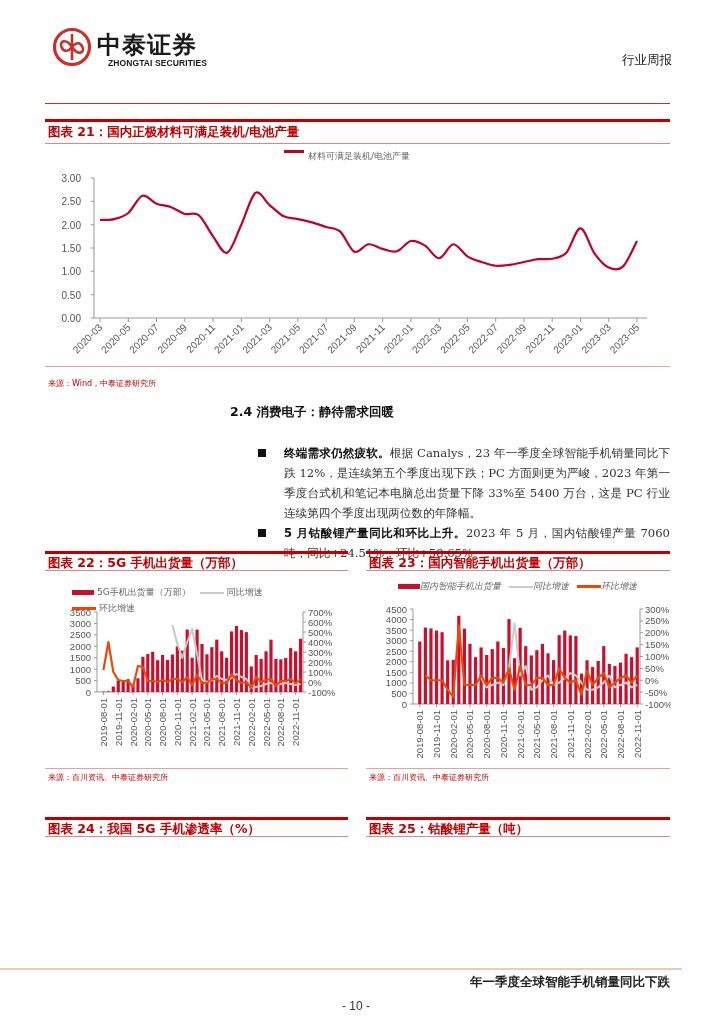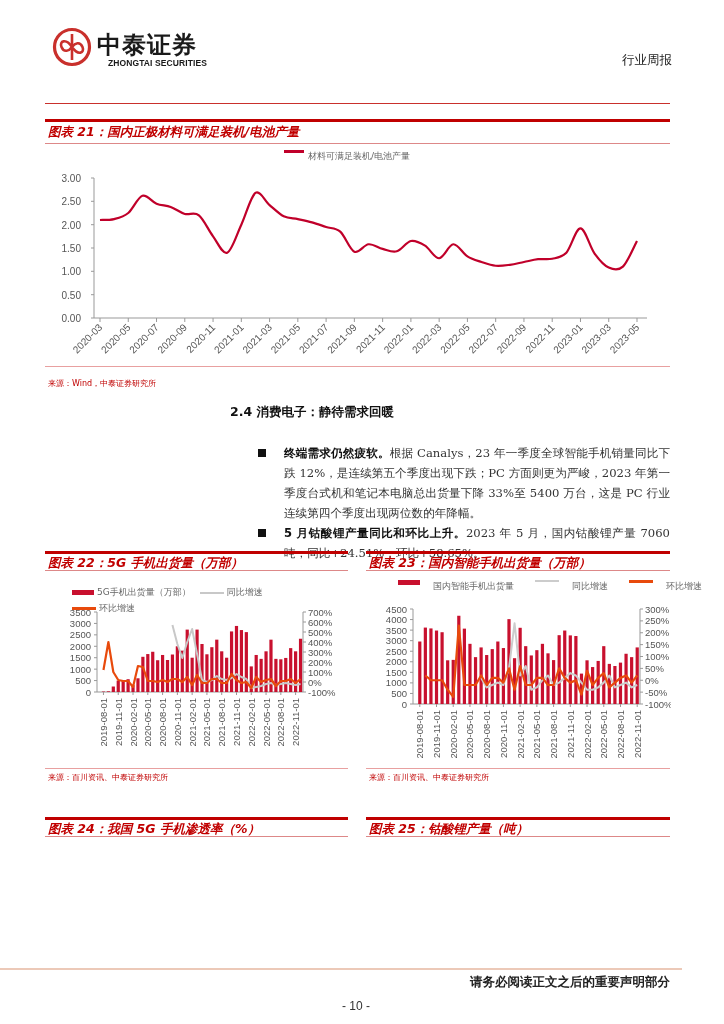--- a/index.html
+++ b/index.html
@@ -11,21 +11,21 @@
   .logo-cn { left:97px; top:29px; font-size:24px; font-weight:bold; color:#1a1a1a; letter-spacing:1px;
              font-family:"DejaVu Sans",sans-serif; }
   .logo-en { left:98px; top:58px; font-size:8.5px; font-weight:bold; color:#1a1a1a; letter-spacing:0.1px;
              font-family:"Liberation Sans",sans-serif;margin-left:10px; }
   .doc-type { left:622px; top:52px; font-size:12.5px; color:#222; font-family:"DejaVu Serif",serif; }
   .header-rule { left:45px; top:103px; width:625px; height:1px; background:#c9302c; }
 
   
   .fig-top { height:3px; background:#c00000; }
   .fig-bottom { height:1px; background:#d88; }
-  .fig-title { font-size:12.5px; font-weight:bold; font-style:italic; color:#c00000;
+  .fig-title { font-size:12.5px; font-weight:bold; color:#c00000;
                font-family:"DejaVu Sans",sans-serif; white-space:nowrap; }
   .source { font-size:8px; color:#c00000; font-family:"DejaVu Sans",sans-serif; white-space:nowrap; }
   .src-rule { height:1px; background:#e8a0a0; }
 
   .legend-text { font-size:9px; color:#666; white-space:nowrap; font-family:"DejaVu Sans",sans-serif; }
   .tick { font-size:10px; fill:#555; font-family:"Liberation Sans",sans-serif; }
   .tick-s { font-size:9.5px; fill:#555; font-family:"Liberation Sans",sans-serif; }
 
   .section-h { left:230px; top:404px; font-size:12.5px; font-weight:bold; color:#111;
                font-family:"DejaVu Sans",sans-serif; white-space:nowrap; }
@@ -276,21 +276,21 @@
     <text x="254.10975609756096" y="93" text-anchor="end" class="tick-s" transform="rotate(-90 254.10975609756096 93)">2022-11-01</text>
   </svg>
 
 <div class="abs src-rule" style="left:45px;top:768px;width:303px;"></div>
 <div class="abs source" style="left:48px;top:772px;">来源：百川资讯、中泰证券研究所</div>
 
 <div class="abs fig-top" style="left:366px;top:551px;width:304px;"></div>
 <div class="abs fig-title" style="left:369px;top:555px;">图表 23：国内智能手机出货量（万部）</div>
 <div class="abs fig-bottom" style="left:366px;top:570px;width:304px;"></div>
 
-<div class="abs" style="left:398px;top:580px;display:flex;align-items:flex-start;gap:13px;">
+<div class="abs" style="left:398px;top:580px;display:flex;align-items:center;gap:0;font-style:italic;">
   <span style="display:inline-block;width:22px;height:5px;background:#c8102e;"></span>
   <span class="legend-text">国内智能手机出货量</span>
   <span style="display:inline-block;width:24px;height:2px;background:#cccccc;margin-left:8px;"></span>
   <span class="legend-text">同比增速</span>
   <span style="display:inline-block;width:24px;height:2.5px;background:#e84a0c;margin-left:8px;"></span>
   <span class="legend-text">环比增速</span>
 </div>
 
 <svg class="abs" style="left:366px;top:600px;" width="305" height="160" viewBox="0 0 305 160" id="f23">
     <line x1="47" y1="9" x2="47" y2="104" stroke="#999"></line>
@@ -412,13 +412,13 @@
 <div class="abs fig-top" style="left:45px;top:817px;width:303px;"></div>
 <div class="abs fig-title" style="left:48px;top:821px;">图表 24：我国 5G 手机渗透率（%）</div>
 <div class="abs fig-bottom" style="left:45px;top:836px;width:303px;"></div>
 
 <div class="abs fig-top" style="left:366px;top:817px;width:304px;"></div>
 <div class="abs fig-title" style="left:369px;top:821px;">图表 25：钴酸锂产量（吨）</div>
 <div class="abs fig-bottom" style="left:366px;top:836px;width:304px;"></div>
 
 <div class="abs footer-rule"></div>
 <div class="abs page-no">- 10 -</div>
-<div class="abs footer-note">请务必阅读正文之后的重要声明部分</div>
+<div class="abs footer-note">年一季度全球智能手机销量同比下跌</div>
 
 </body></html>

